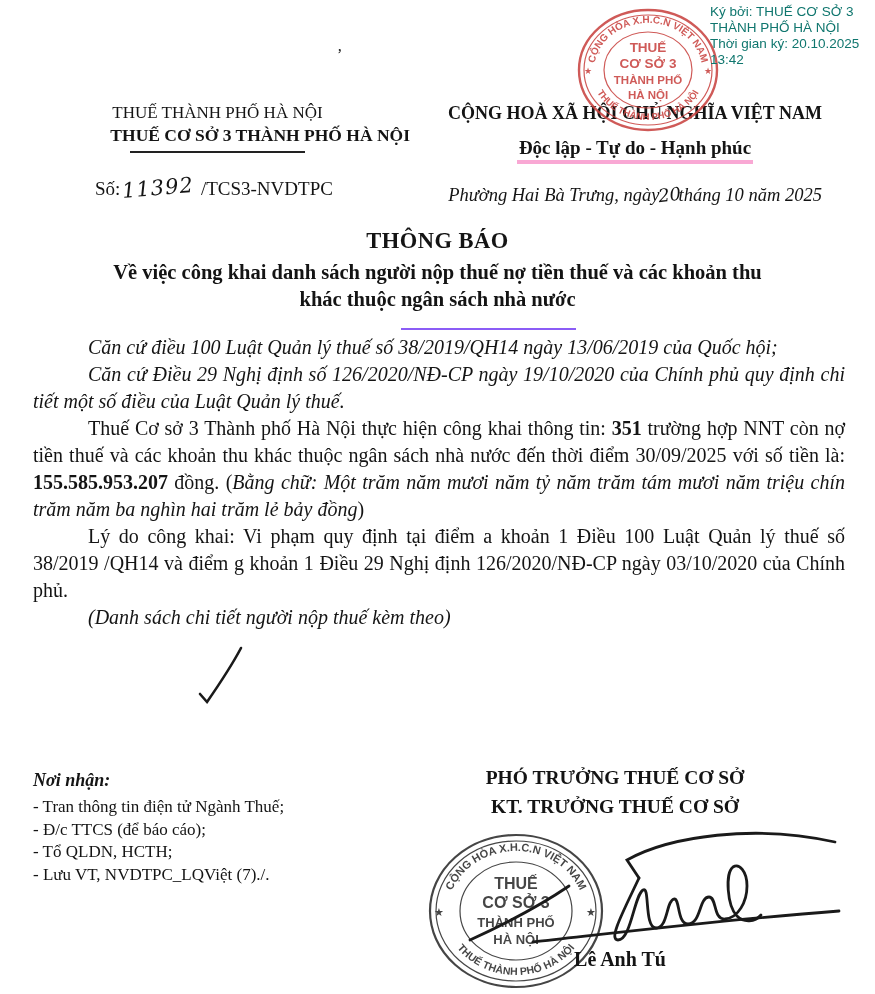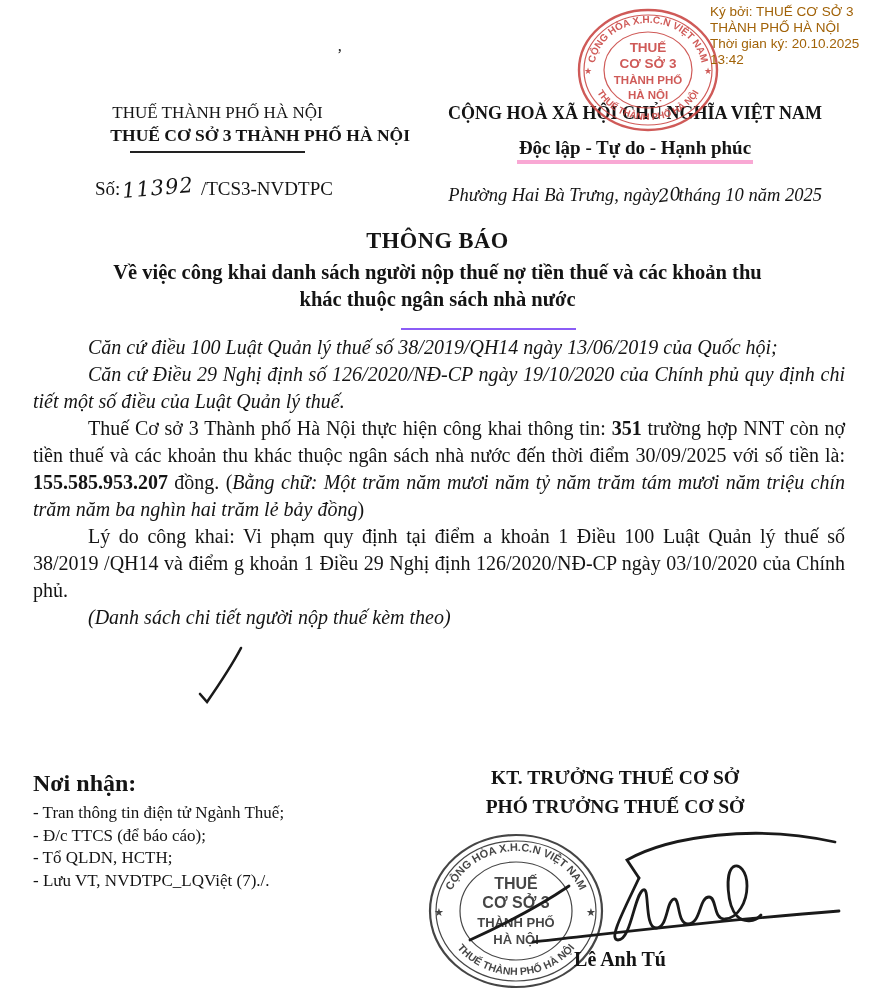--- a/index.html
+++ b/index.html
@@ -2,21 +2,21 @@
 <html><head>
 <meta charset="utf-8">
 <style>
   html,body{margin:0;padding:0;background:#e8e8e8;}
   .page{position:relative;width:875px;height:994px;background:#fff;overflow:hidden;
         font-family:"Liberation Serif",serif;color:#141414;margin:0 auto;}
   .abs{position:absolute;}
 
   
   .sig-info{left:710px;top:4px;width:165px;font-family:"Liberation Sans",sans-serif;
-            font-size:13.5px;line-height:1.18;color:#a16207;z-index:3;}
+            font-size:13.5px;line-height:1.18;color:#0f766e;z-index:3;}
 
   
   .hdr-left{left:25px;top:103px;width:385px;text-align:center;z-index:1;}
   .hdr-left .l1{font-size:17px;}
   .hdr-left .l2{font-size:17.5px;font-weight:bold;margin-top:2px;text-align:right;}
   .hdr-left .rule{width:175px;border-bottom:2px solid #222;margin:5px auto 0;}
   .so-line{left:95px;top:176px;font-size:19px;z-index:1;white-space:nowrap;}
   .hand{font-style:italic;font-family:"DejaVu Serif",serif;display:inline-block;}
   .hand-no{font-size:21px;transform:rotate(-5deg);letter-spacing:1px;margin:0 2px;}
   .hand-day{font-size:18px;transform:rotate(-7deg);margin:0 -2px;}
@@ -36,21 +36,21 @@
 
   
   .body-text{left:33px;top:334px;width:812px;font-size:20px;line-height:27px;
              text-align:justify;z-index:1;}
   .para{text-indent:55px;margin:0;}
   .it{font-style:italic;}
   .b{font-weight:bold;}
 
   
   .recipients{left:33px;top:770px;z-index:1;}
-  .recipients .rt{font-size:24px;font-weight:bold;}
+  .recipients .rt{font-size:18px;font-weight:bold;font-style:italic;}
   .recipients .ri{font-size:17px;line-height:22.5px;margin-top:5px;}
   .sign-title{left:420px;top:763px;width:390px;text-align:center;font-weight:bold;
               font-size:19.5px;line-height:29px;z-index:1;white-space:nowrap;}
   .signer-name{left:530px;top:948px;width:180px;text-align:center;font-weight:bold;
                font-size:20px;z-index:6;}
 
   .stamp-top{left:575px;top:6px;z-index:2;opacity:.88;}
   .stamp-bottom{left:426px;top:831px;z-index:2;opacity:.95;}
   .signature-svg{left:415px;top:816px;z-index:5;}
   .tick-svg{left:197px;top:646px;z-index:2;}
@@ -136,22 +136,22 @@
     <div class="rt">Nơi nhận:</div>
     <div class="ri">
       <div>- Tran thông tin điện tử Ngành Thuế;</div>
       <div>- Đ/c TTCS (để báo cáo);</div>
       <div>- Tổ QLDN, HCTH;</div>
       <div>- Lưu VT, NVDTPC_LQViệt (7)./.</div>
     </div>
   </div>
 
   <div class="abs sign-title">
+    <div>PHÓ TRƯỞNG THUẾ CƠ SỞ</div>
     <div>KT. TRƯỞNG THUẾ CƠ SỞ</div>
-    <div>PHÓ TRƯỞNG THUẾ CƠ SỞ</div>
   </div>
 
   <svg class="abs stamp-bottom" width="180" height="160" viewBox="0 0 180 160">
     <g fill="none" stroke="#3c3c3c">
       <ellipse cx="90" cy="80" rx="86" ry="76" stroke-width="2.2"></ellipse>
       <ellipse cx="90" cy="80" rx="80" ry="70" stroke-width="1.2"></ellipse>
       <ellipse cx="90" cy="80" rx="56" ry="49" stroke-width="1.2"></ellipse>
     </g>
     <defs>
       <path id="arcTopB" d="M 22,80 A 68,60 0 0 1 158,80"></path>

